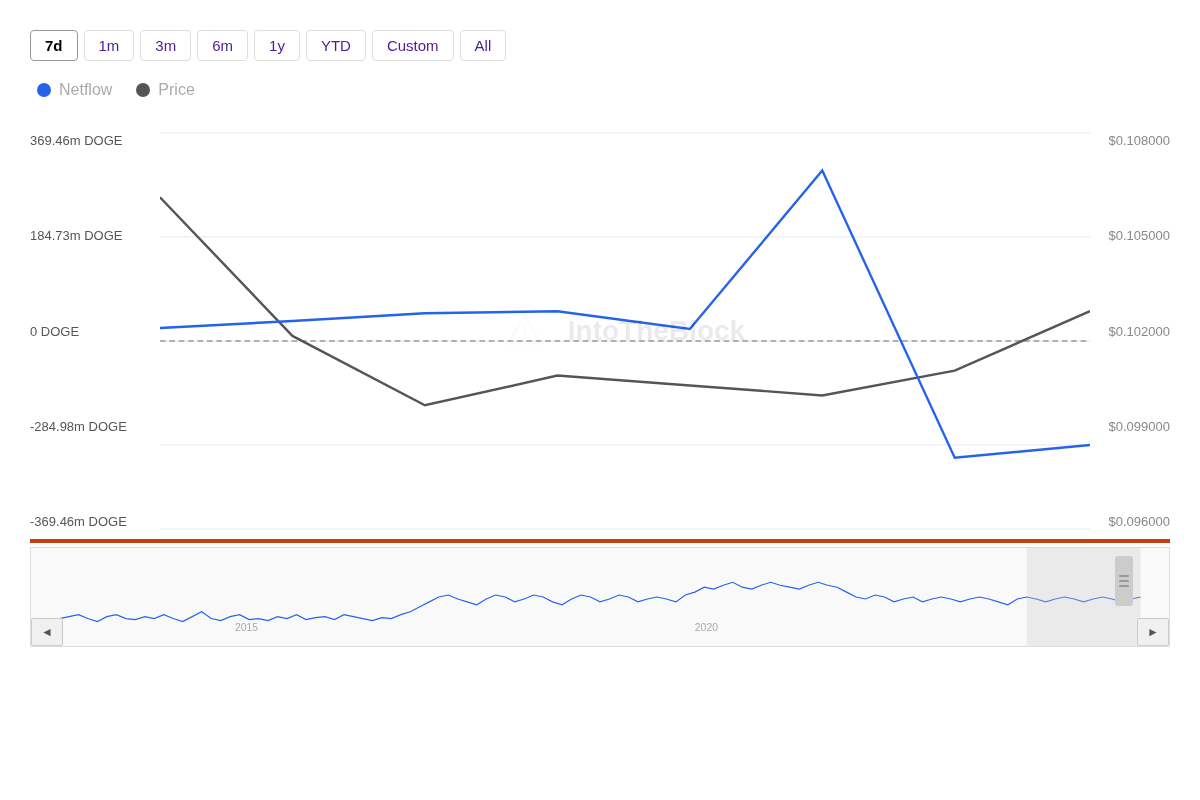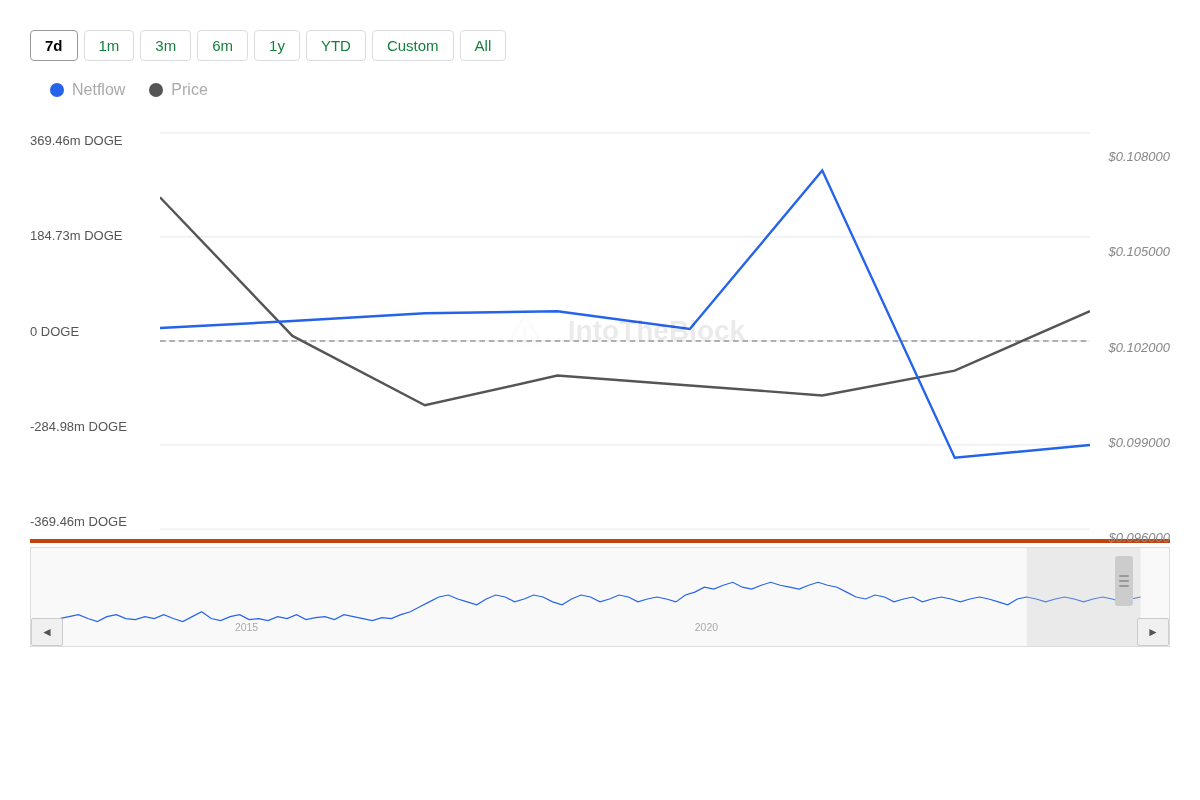--- a/index.html
+++ b/index.html
@@ -27,38 +27,38 @@
       margin-top: 10px;
     }
 
     .time-btn {
       padding: 6px 14px;
       border: 1px solid #ddd;
       border-radius: 4px;
       background: #fff;
       font-size: 15px;
       cursor: pointer;
-      color: #15803d;
+      color: #4c1d95;
       font-weight: 400;
     }
 
     .time-btn.active {
       background: #fff;
       border-color: #999;
       color: #000;
       font-weight: 700;
     }
 
     
     .legend {
       display: flex;
       align-items: center;
       gap: 24px;
       margin-bottom: 24px;
-      margin-left: 20px;
+      margin-left: 7px;
     }
 
     .legend-item {
       display: flex;
       align-items: center;
       gap: 8px;
       font-size: 16px;
       color: #aaa;
     }
 
@@ -96,31 +96,30 @@
       padding: 10px 0;
       font-size: 13px;
       color: #555;
       width: 130px;
     }
 
     
     .y-axis-right {
       position: absolute;
       right: 0;
-      top: 16px;
+      top: 0;
       height: 100%;
       display: flex;
       flex-direction: column;
       justify-content: space-between;
       padding: 10px 0;
       font-size: 13px;
       color: #888;
       width: 80px;
       text-align: right;
-      font-style: italic;
     }
 
     
     .x-axis {
       display: flex;
       justify-content: space-between;
       padding: 8px 130px 8px 130px;
       font-size: 13px;
       color: #888;
       margin-bottom: 10px;

